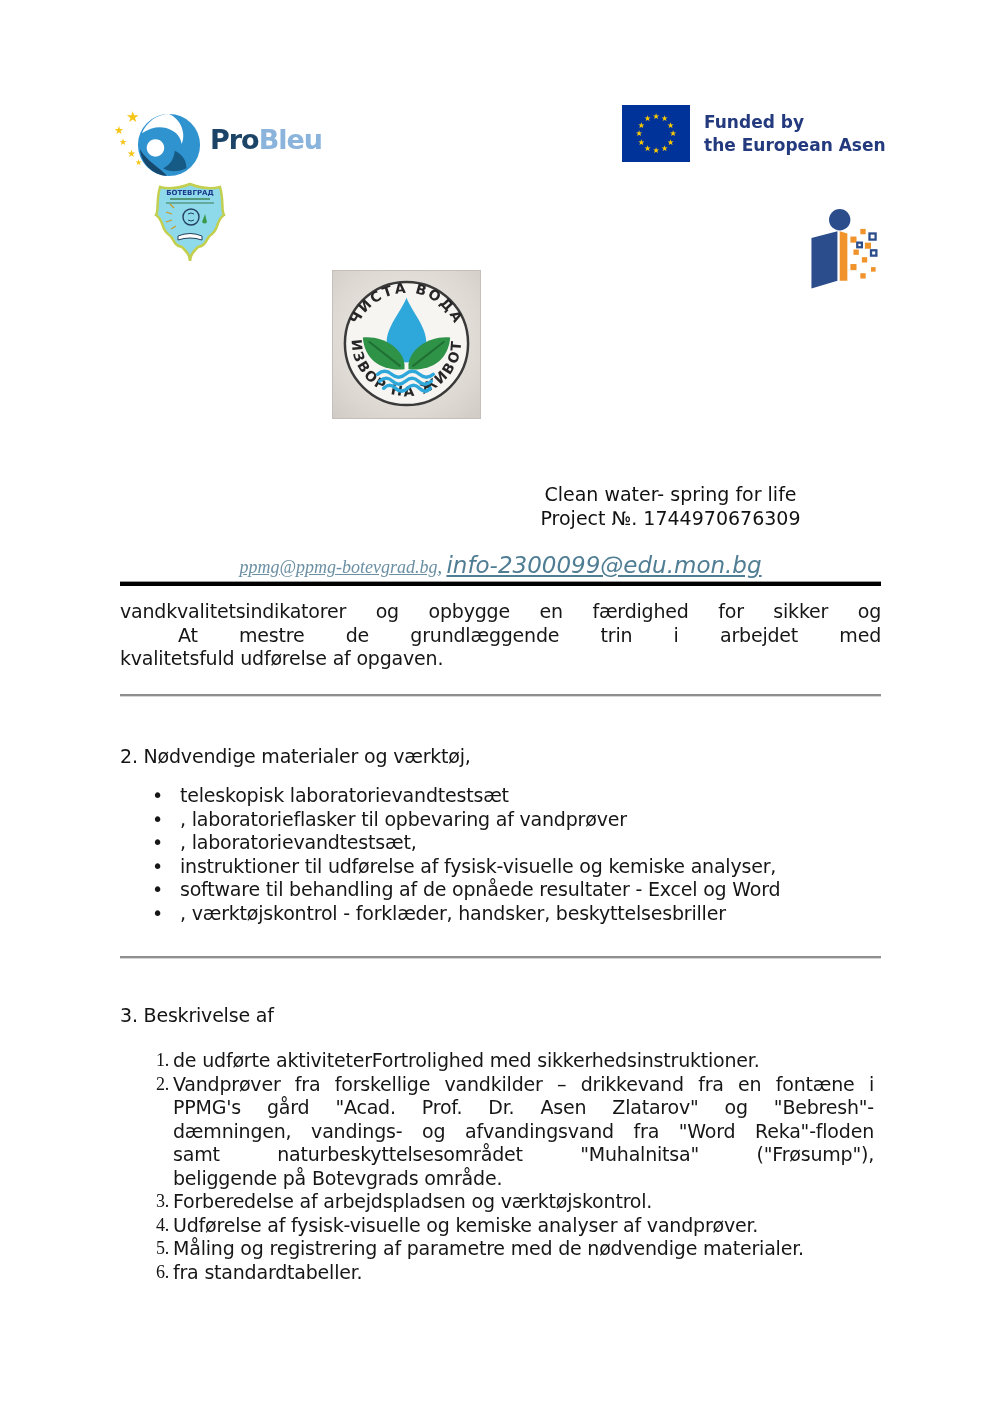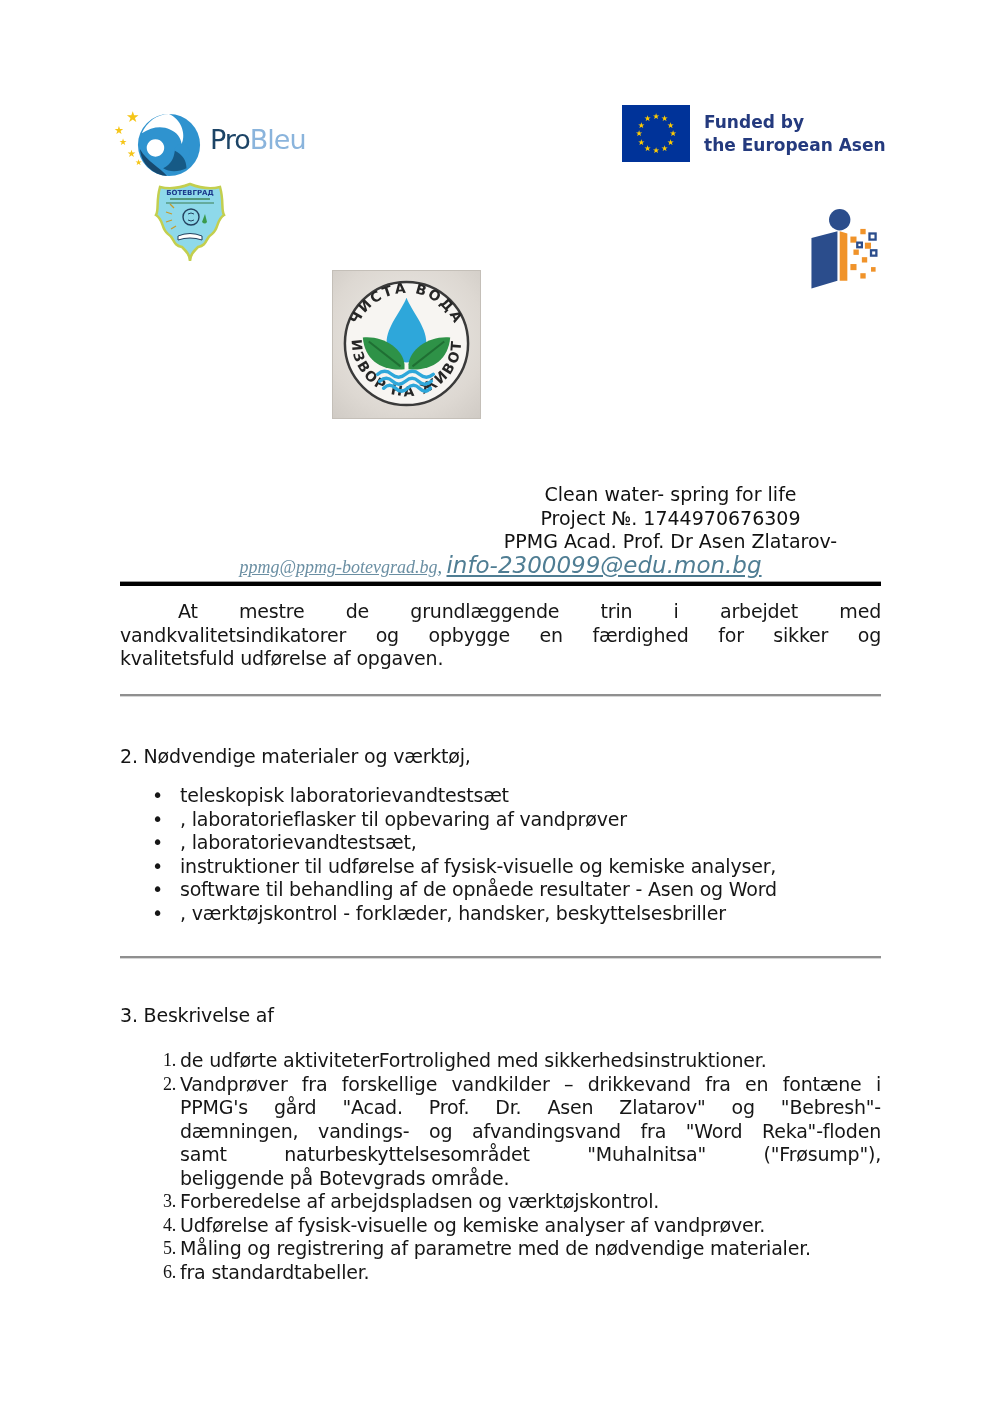--- a/index.html
+++ b/index.html
@@ -3,21 +3,21 @@
 <meta charset="utf-8">
 <style>
   html,body{margin:0;padding:0;background:#ffffff;}
   #page{position:relative;width:1000px;height:1415px;background:#ffffff;overflow:hidden;
         font-family:"DejaVu Sans","Liberation Sans",sans-serif;color:#141414;}
   .abs{position:absolute;}
 
   
   #problue{left:110px;top:108px;width:220px;height:74px;}
   .pb-star{position:absolute;color:#f5c518;line-height:1;}
-  #pb-text{position:absolute;left:100px;top:16px;font-size:27px;font-weight:normal;letter-spacing:-1px;white-space:nowrap;}
+  #pb-text{position:absolute;left:100px;top:16px;font-size:27px;font-weight:bold;letter-spacing:-1px;white-space:nowrap;}
   .pb-pro{color:#1c4466;}
   .pb-bleu{color:#8ab4dc;}
 
   
   #eu{left:622px;top:105px;display:flex;align-items:flex-start;gap:14px;}
   #eu-text{font-size:17px;font-weight:bold;color:#243a7e;line-height:23px;padding-top:6px;}
 
   
   #crest{left:150px;top:182px;width:80px;height:84px;}
   
@@ -46,21 +46,21 @@
   #intro .first{padding-left:58px;}
 
   .sec-heading{font-size:19px;letter-spacing:-0.2px;color:#141414;}
   #s2h{left:120px;top:745px;}
   #s3h{left:120px;top:1004px;}
 
   ul.bullets{left:120px;top:784px;width:761px;margin:0;padding:0;list-style:none;}
   ul.bullets li{position:relative;padding-left:60px;line-height:23.5px;}
   ul.bullets li::before{content:"•";position:absolute;left:32px;top:0;font-size:19px;}
 
-  ol.numbered{left:120px;top:1049px;width:761px;margin:0;padding:0;list-style:none;counter-reset:item;}
+  ol.numbered{left:113px;top:1049px;width:761px;margin:0;padding:0;list-style:none;counter-reset:item;}
   ol.numbered>li{position:relative;padding-left:60px;line-height:23.5px;counter-increment:item;
                  text-align:justify;}
   ol.numbered>li::before{content:counter(item) ".";position:absolute;left:28px;top:0;width:28px;
       text-align:right;font-family:"Liberation Serif","DejaVu Serif",serif;font-size:18px;color:#141414;}
 </style>
 </head>
 <body>
 
 <div id="page">
 
@@ -169,43 +169,42 @@
         <path d="M46,105 q7,-6 14,0 t14,0 t14,0 t14,0"></path>
         <path d="M48,112 q7,-6 13,0 t13,0 t13,0 t13,0"></path>
         <path d="M52,119 q6,-6 12,0 t12,0 t12,0 t11,0"></path>
       </g>
     </svg>
   </div>
 
   <div id="hdr" class="abs">
     <div>Clean water- spring for life</div>
     <div>Project №. 1744970676309</div>
-    <div>PPMG Acad. Prof. Dr Asen Zlatarov-</div>
   </div>
   <div id="emails" class="abs">
     <a class="email1">ppmg@ppmg-botevgrad.bg</a><span class="email-sep">, </span><a class="email2">info-2300099@edu.mon.bg</a>
   </div>
 
   <div class="abs rule-black" style="top:581px;"></div>
 
   <div id="intro" class="abs bodytext">
+    <div class="jline">vandkvalitetsindikatorer og opbygge en færdighed for sikker og</div>
     <div class="jline first">At mestre de grundlæggende trin i arbejdet med</div>
-    <div class="jline">vandkvalitetsindikatorer og opbygge en færdighed for sikker og</div>
     <div class="jline-last">kvalitetsfuld udførelse af opgaven.</div>
   </div>
 
   <div class="abs rule-gray" style="top:694px;"></div>
 
   <div id="s2h" class="abs sec-heading">2. Nødvendige materialer og værktøj,</div>
   <ul class="abs bullets bodytext">
     <li>teleskopisk laboratorievandtestsæt</li>
     <li>, laboratorieflasker til opbevaring af vandprøver</li>
     <li>, laboratorievandtestsæt,</li>
     <li>instruktioner til udførelse af fysisk-visuelle og kemiske analyser,</li>
-    <li>software til behandling af de opnåede resultater - Asen og Word</li>
+    <li>software til behandling af de opnåede resultater - Excel og Word</li>
     <li>, værktøjskontrol - forklæder, handsker, beskyttelsesbriller</li>
   </ul>
 
   <div class="abs rule-gray" style="top:956px;"></div>
 
   <div id="s3h" class="abs sec-heading">3. Beskrivelse af</div>
   <ol class="abs numbered bodytext">
     <li>
       <div>de udførte aktiviteterFortrolighed med sikkerhedsinstruktioner.</div>
     </li>

